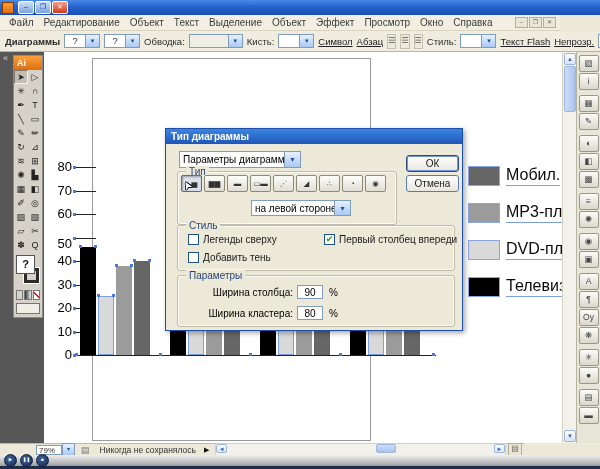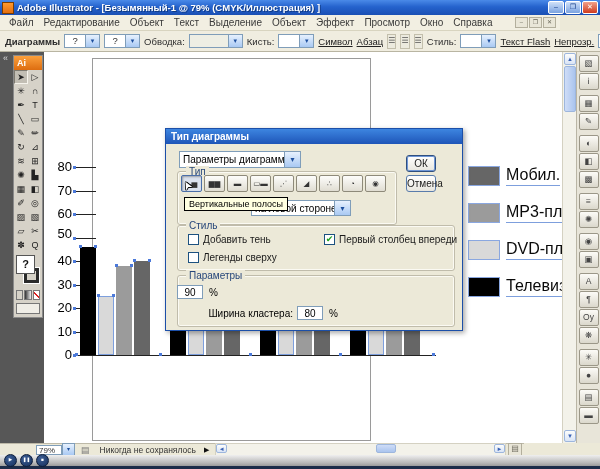--- a/index.html
+++ b/index.html
@@ -119,21 +119,21 @@
   .dlg-title{position:absolute;left:0;top:0;width:100%;height:15px;
     background:linear-gradient(180deg,#3d85e0,#1e55b8);color:#fff;font-size:10px;font-weight:bold;
     line-height:15px;padding-left:5px;box-sizing:border-box;}
   .group{position:absolute;border:1px solid #c0bcab;border-radius:3px;box-shadow:inset 0 0 0 1px #fbfaf3;}
   .grouplabel{position:absolute;left:8px;top:-6px;background:#ece9d8;padding:0 3px;
     font-size:10px;color:#27477a;}
   .dcombo{position:absolute;display:flex;height:17px;background:#fff;border:1px solid #7f9db9;box-sizing:border-box;}
   .dcombo .txt{flex:1;font-size:10px;line-height:15px;padding:0 3px;white-space:nowrap;overflow:hidden;}
   .dcombo .arr{width:15px;background:linear-gradient(#e7f1fe,#a9c9f3);border-left:1px solid #7f9db9;
     color:#1d4f9e;font-size:8px;display:flex;align-items:center;justify-content:center;}
-  .dlgbtn{position:absolute;left:240px;width:30px;height:17px;border:1px solid #5a7cab;border-radius:3px;
+  .dlgbtn{position:absolute;left:240px;width:53px;height:17px;border:1px solid #5a7cab;border-radius:3px;
     background:linear-gradient(#fff,#e8e6de);font-size:10px;line-height:15px;text-align:center;color:#1a1a1a;box-sizing:border-box;}
   .dlgbtn.default{box-shadow:0 0 0 1px #6f96d6 inset;border-color:#2f4f7f;}
   #type-icons{position:absolute;left:15px;top:46px;display:flex;gap:2px;}
   .ticon{width:21px;height:17px;background:linear-gradient(#fdfdfb,#e0ddd2);border:1px solid #8e8a7a;
     border-radius:2px;font-size:7.5px;line-height:16px;text-align:center;color:#333;box-sizing:border-box;}
   .ticon.selected{background:#dbe2ee;border-color:#4a6ea8;box-shadow:inset 1px 1px 2px rgba(0,0,0,.3);}
   .tooltip{position:absolute;left:18px;top:68px;background:#ffffe1;border:1px solid #000;
     font-size:9px;padding:1px 4px;white-space:nowrap;z-index:3;}
   .cursor{position:absolute;left:17px;top:50px;z-index:4;font-size:11px;color:#fff;
     transform:rotate(-118deg);text-shadow:0 0 1px #000,1px 0 0 #000,-1px 0 0 #000,0 1px 0 #000,0 -1px 0 #000;}
@@ -148,21 +148,20 @@
     padding:0;box-sizing:border-box;font-family:"Liberation Sans",sans-serif;}
   .psuffix{margin-left:6px;}
 </style>
 </head>
 <body>
 
 <div id="window">
 
   <div class="titlebar">
     <span class="appicon"></span>
-    <span class="title">Adobe Illustrator - [Безымянный-1 @ 79% (CMYK/Иллюстрация) ]</span>
     <span id="winbtns" style="display:flex;">
         <div class="wbtn">–</div>
         <div class="wbtn">❐</div>
         <div class="wbtn close">✕</div>
       </span>
   </div>
 
   <div class="menubar">
     <span id="menuitems" style="display:flex;">
         <div class="menu-item">Файл</div>
@@ -274,21 +273,21 @@
     <div class="pageline" style="left:48px;top:6px;width:279px;height:1px;"></div>
     <div class="pageline" style="left:48px;top:388px;width:279px;height:1px;"></div>
     <div id="chart">
         <div class="tick" style="left: 32px; top: 115px; width: 20px;"></div>
         <div class="ticklabel" style="top: 107px;">80</div>
         <div class="tick" style="left: 32px; top: 138.5px; width: 20px;"></div>
         <div class="ticklabel" style="top: 130.5px;">70</div>
         <div class="tick" style="left: 32px; top: 162px; width: 20px;"></div>
         <div class="ticklabel" style="top: 154px;">60</div>
         <div class="tick" style="left: 32px; top: 185.5px; width: 20px;"></div>
-        <div class="ticklabel" style="top: 174px;">50</div>
+        <div class="ticklabel" style="top: 184px;">50</div>
         <div class="tick" style="left: 32px; top: 209px; width: 20px;"></div>
         <div class="ticklabel" style="top: 201px;">40</div>
         <div class="tick" style="left: 32px; top: 232.5px; width: 20px;"></div>
         <div class="ticklabel" style="top: 224.5px;">30</div>
         <div class="tick" style="left: 32px; top: 256px; width: 20px;"></div>
         <div class="ticklabel" style="top: 248px;">20</div>
         <div class="tick" style="left: 32px; top: 279.5px; width: 20px;"></div>
         <div class="ticklabel" style="top: 271.5px;">10</div>
         <div class="tick" style="left: 32px; top: 303px; width: 20px;"></div>
         <div class="ticklabel" style="top: 295px;">0</div>
@@ -400,45 +399,45 @@
         <div class="ticon">⋰</div>
         <div class="ticon">◢</div>
         <div class="ticon">∴</div>
         <div class="ticon">◔</div>
         <div class="ticon">◉</div>
       </div>
     <div class="dcombo" style="left:85px;top:71px;width:100px;height:16px;z-index:2;">
       <span class="txt">на левой стороне</span>
       <span class="arr">▾</span>
     </div>
-    <div class="tooltip">Вертикальные полосы</div>
     <span class="cursor">➤</span>
 
     <div class="group" style="left:11px;top:96px;width:276px;height:44px;">
       <span class="grouplabel">Стиль</span>
     </div>
     <div id="style-grid">
         <div class="cbitem">
           <div class="cb"></div>
-          <div style="display: inline;">Добавить тень</div>
+          <div style="display: inline;">Легенды сверху</div>
         </div>
         <div class="cbitem">
           <div class="cb"></div>
-          <div style="display: inline;">Легенды сверху</div>
+          <div style="display: inline;">Добавить тень</div>
         </div>
         <div class="cbitem">
           <div class="cb">✔</div>
           <div style="display: inline;">Первый столбец впереди</div>
         </div>
       </div>
 
     <div class="group" style="left:11px;top:146px;width:276px;height:50px;">
       <span class="grouplabel">Параметры</span>
     </div>
     <div class="paramrow" style="top:156px;">
+      <span class="plabel">Ширина столбца:</span>
       <input class="numfield" value="90" style="">
       <span class="psuffix">%</span>
     </div>
     <div class="paramrow" style="top:177px;">
       <span class="plabel">Ширина кластера:</span>
       <input class="numfield" value="80" style="">
       <span class="psuffix">%</span>
     </div>
   </div>
 

